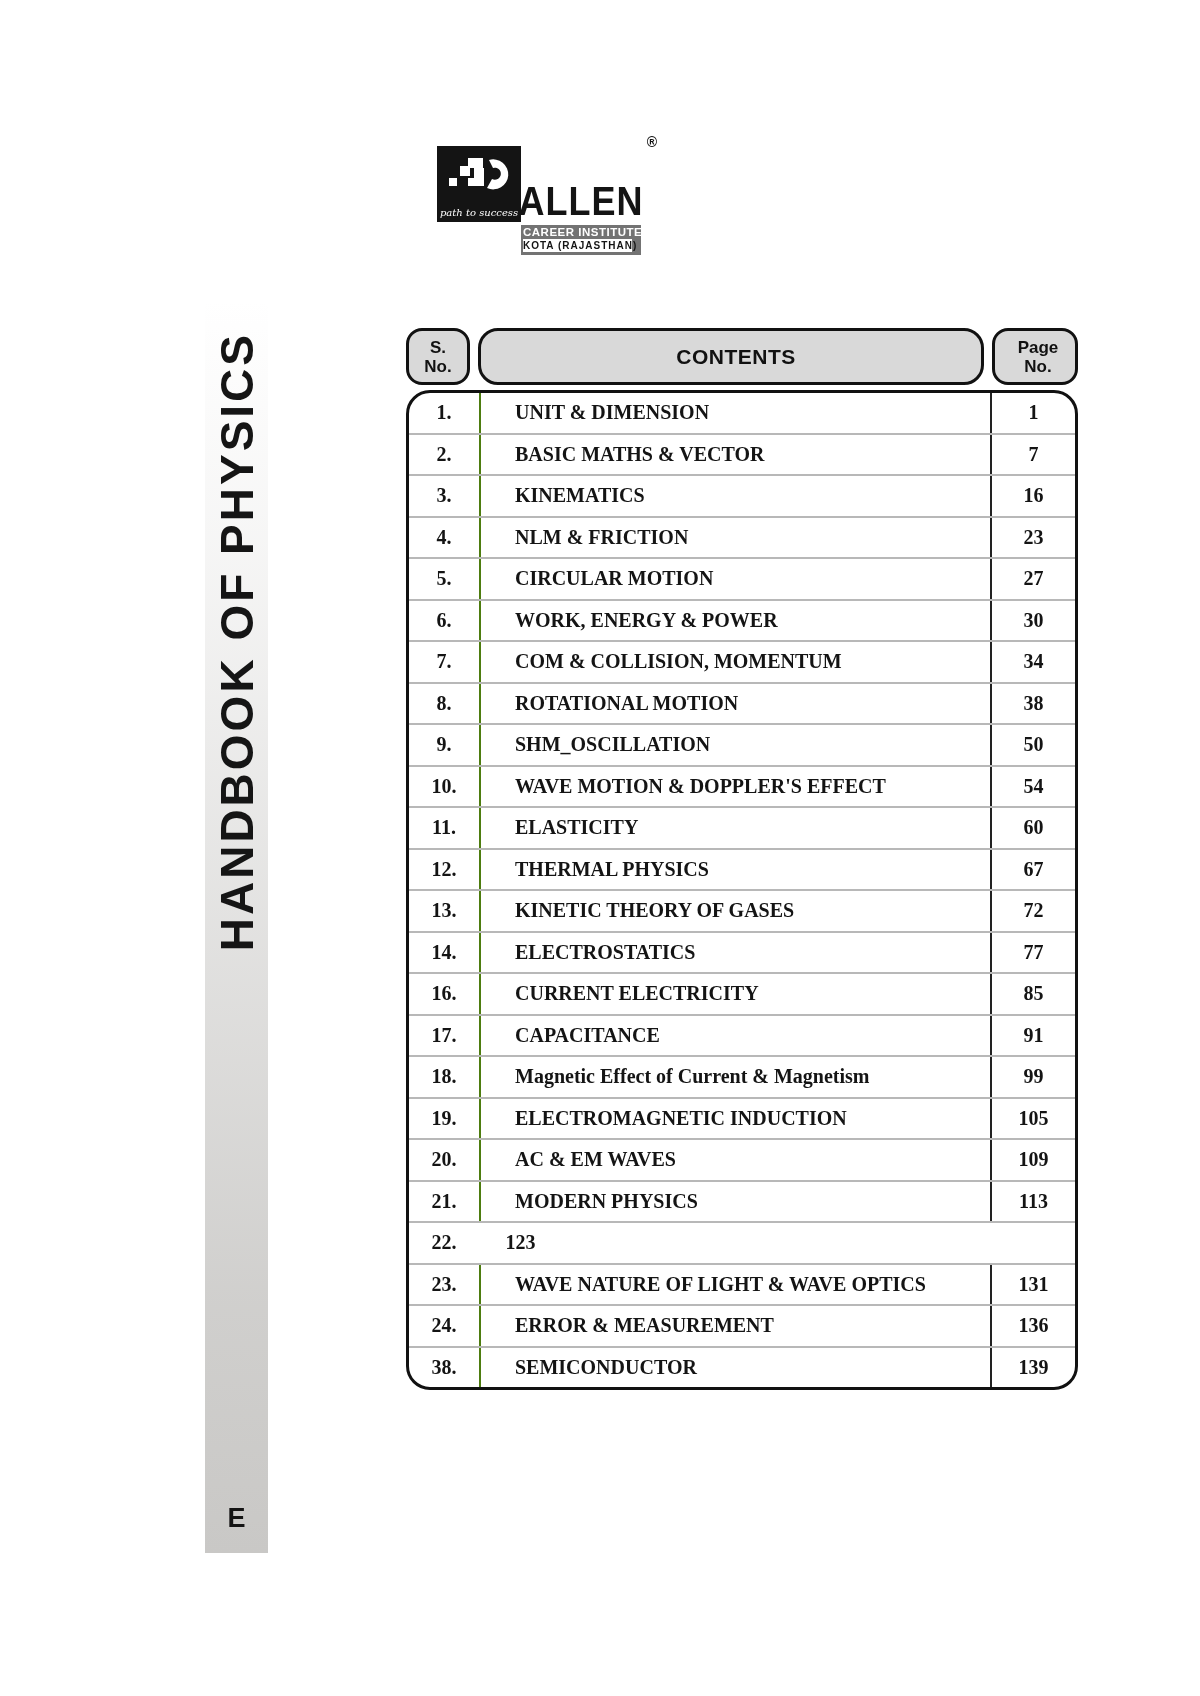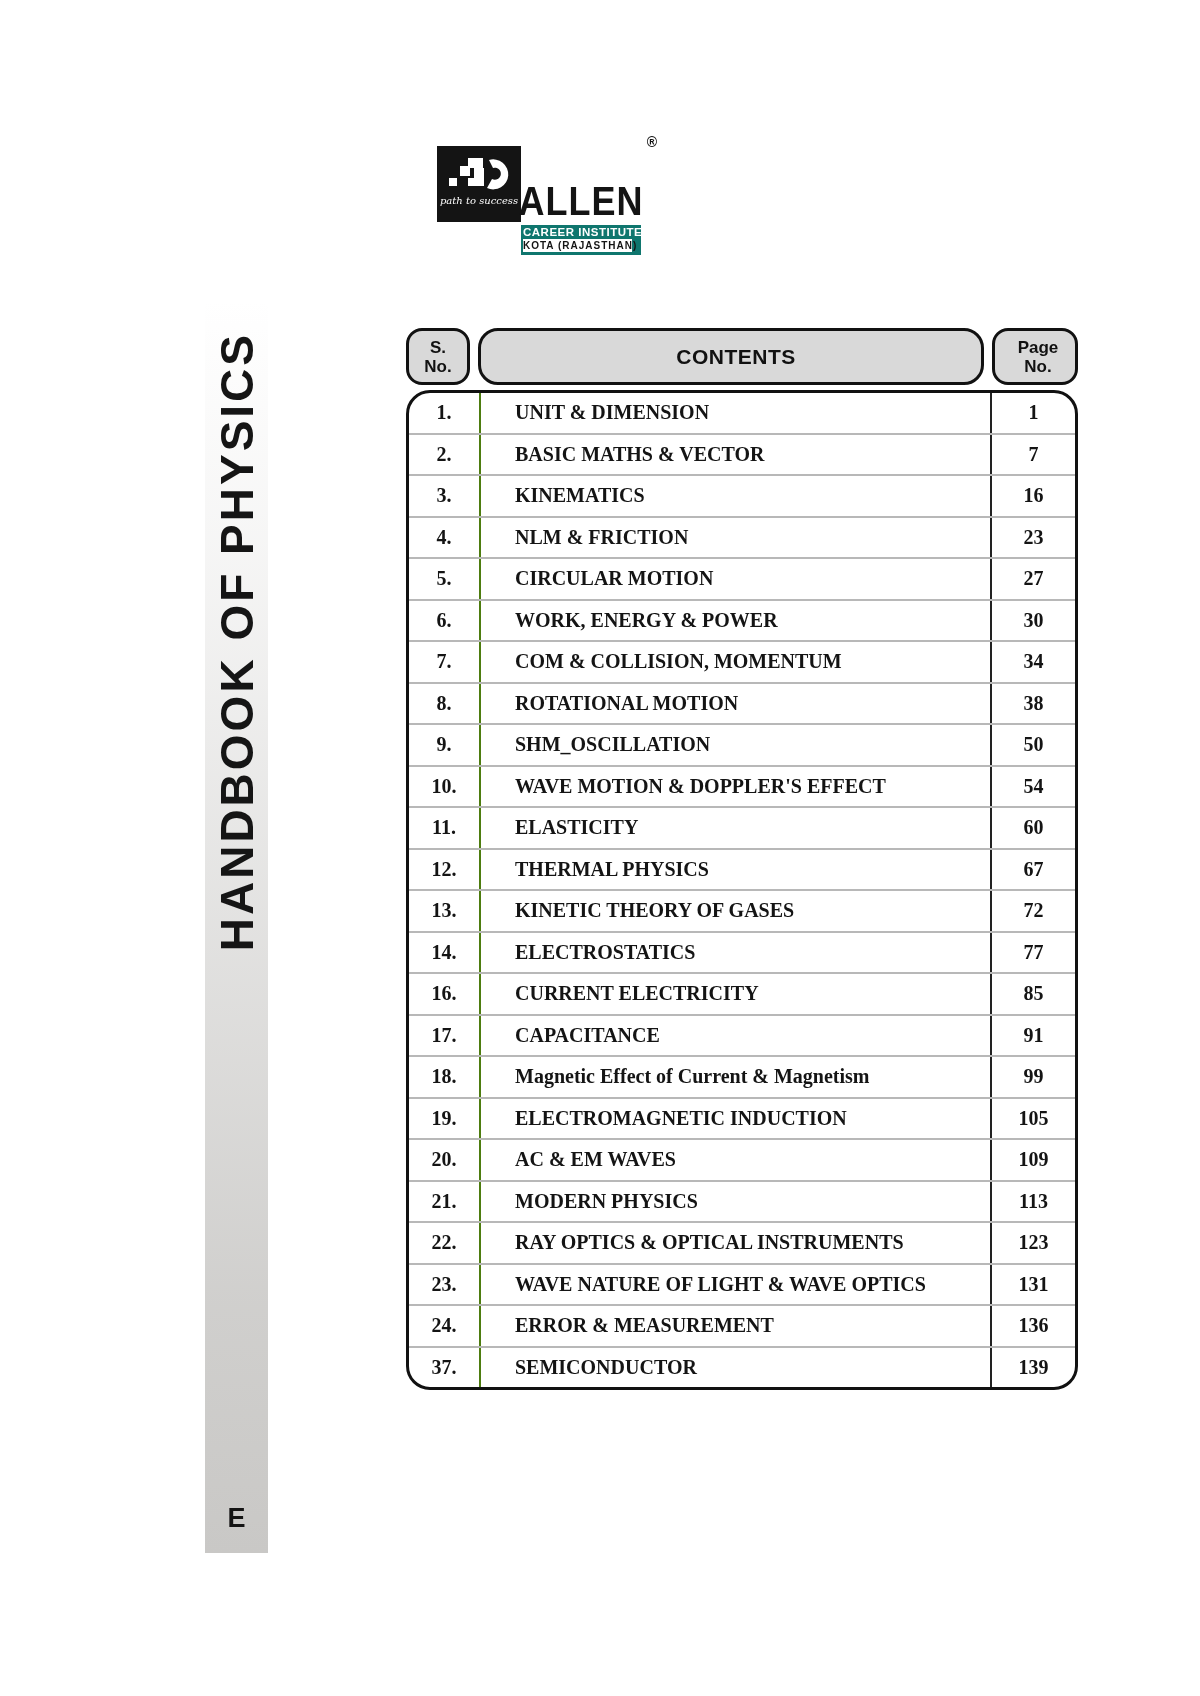--- a/index.html
+++ b/index.html
@@ -11,29 +11,29 @@
 
   
   .logo { position:absolute; left:437px; top:146px; display:flex; }
   .logo-left {
     width:84px; height:76px; background:#141414; position:relative;
     display:flex; flex-direction:column; align-items:center; justify-content:flex-end;
   }
   .logo-left svg { position:absolute; top:6px; left:6px; }
   .logo-tagline {
     color:#fff; font-family:"DejaVu Serif", serif; font-style:italic;
-    font-size:10px; padding-bottom:16px; white-space:nowrap;
+    font-size:10px; padding-bottom:4px; white-space:nowrap;
   }
   .logo-right { width:120px; display:flex; flex-direction:column;margin-top:32px; }
   .brand-text {
     height:47px; display:flex; align-items:center; justify-content:center;
     font-weight:bold; font-size:36px; letter-spacing:1px;
     transform:scaleY(1.12); color:#141414;
   }
-  .logo-black-bottom { background:#0f766e; padding:0 9px 3px 2px; }
+  .logo-black-bottom { background:#737373; padding:0 9px 3px 2px; }
   .institute-bar {
     color:#fff; font-weight:bold; font-size:11.5px; letter-spacing:0.5px;
     text-align:center; line-height:14px; white-space:nowrap;
   }
   .location-box {
     background:#fff; color:#141414; font-weight:bold; font-size:10px;
     letter-spacing:1px; text-align:center; line-height:13px; white-space:nowrap;
   }
   .logo-reg { position:absolute; right:-16px; top:-12px; font-size:14px; font-weight:bold; }
 
@@ -249,36 +249,35 @@
     </div>
 
     <div class="toc-row">
       <div class="cell cell-sno">21.</div>
       <div class="cell cell-title">MODERN PHYSICS</div>
       <div class="cell cell-page">113</div>
     </div>
 
     <div class="toc-row">
       <div class="cell cell-sno">22.</div>
-      <div class="cell cell-title">RAY OPTICS &amp; OPTICAL INSTRUMENTS</div>
       <div class="cell cell-page">123</div>
     </div>
 
     <div class="toc-row">
       <div class="cell cell-sno">23.</div>
       <div class="cell cell-title">WAVE NATURE OF LIGHT &amp; WAVE OPTICS</div>
       <div class="cell cell-page">131</div>
     </div>
 
     <div class="toc-row">
       <div class="cell cell-sno">24.</div>
       <div class="cell cell-title">ERROR &amp; MEASUREMENT</div>
       <div class="cell cell-page">136</div>
     </div>
 
     <div class="toc-row">
-      <div class="cell cell-sno">37.</div>
+      <div class="cell cell-sno">38.</div>
       <div class="cell cell-title">SEMICONDUCTOR</div>
       <div class="cell cell-page">139</div>
     </div>
   </div>
 
 </div>
 
 </body></html>

